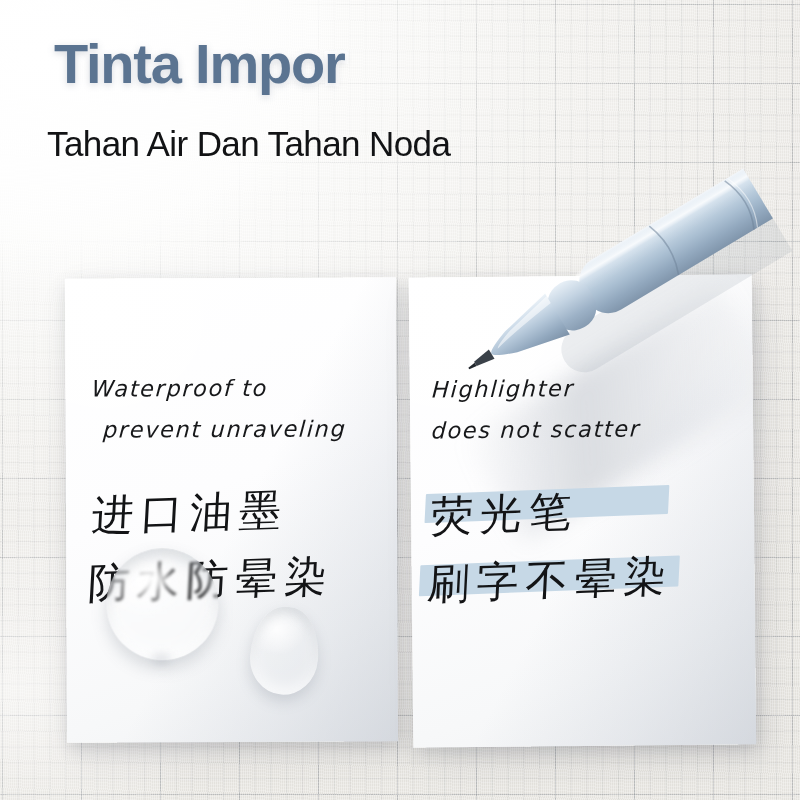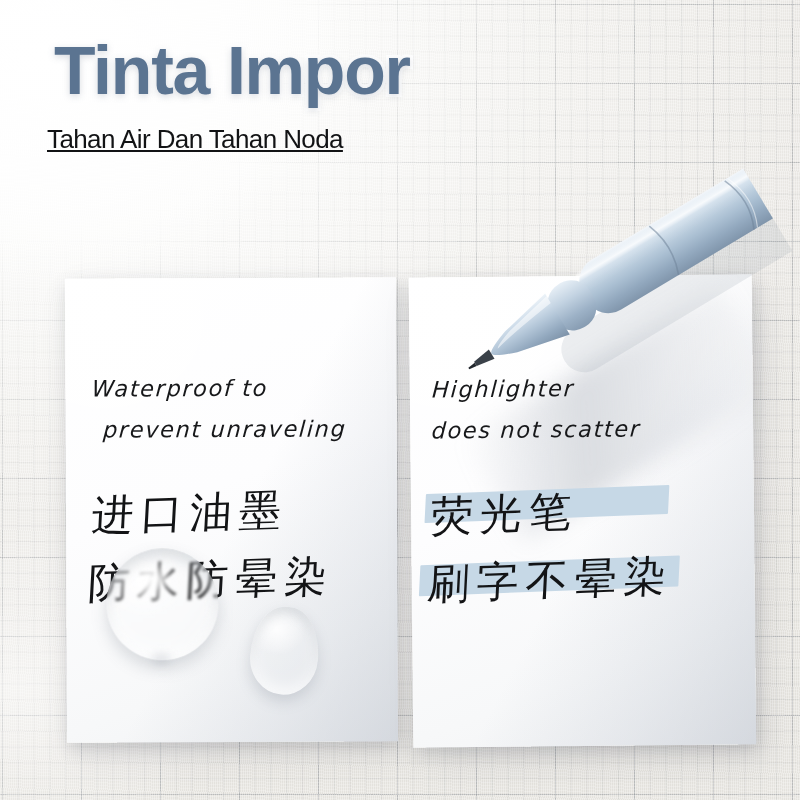--- a/index.html
+++ b/index.html
@@ -51,41 +51,40 @@
       radial-gradient(52% 42% at 6% 6%, rgba(255,255,255,.98) 0%, rgba(255,255,255,.70) 40%, rgba(255,255,255,0) 72%),
       radial-gradient(40% 30% at 2% 86%, rgba(255,255,255,.55) 0%, rgba(255,255,255,0) 70%);
   }
 
   
   .header { position: absolute; left: 0; top: 0; width: 100%; }
   .title {
     position: absolute;
     left: 54px;
     top: 36px;
-    font-size: 68px;
+    font-size: 56px;
     font-weight: bold;
     letter-spacing: -1.2px;
     color: #5b7491;
     -webkit-text-stroke: 6px #ffffff;
     paint-order: stroke fill;
     text-shadow: 0 2px 7px rgba(120,130,145,.30);
     white-space: nowrap;
     line-height: 1;
   }
   .subtitle {
     position: absolute;
     left: 47px;
     top: 126px;
-    font-size: 26px;
+    font-size: 35px;
     font-weight: normal;
     letter-spacing: -0.6px;
     color: #121315;
     white-space: nowrap;
     line-height: 1;
-    text-decoration: underline;
   }
 
   
   .sheet {
     position: absolute;
     background: linear-gradient(160deg, #ffffff 0%, #fdfdfe 45%, #f7f8f9 78%, #f1f2f4 100%);
   }
   .sheet-left {
     left: 66px;
     top: 278px;

